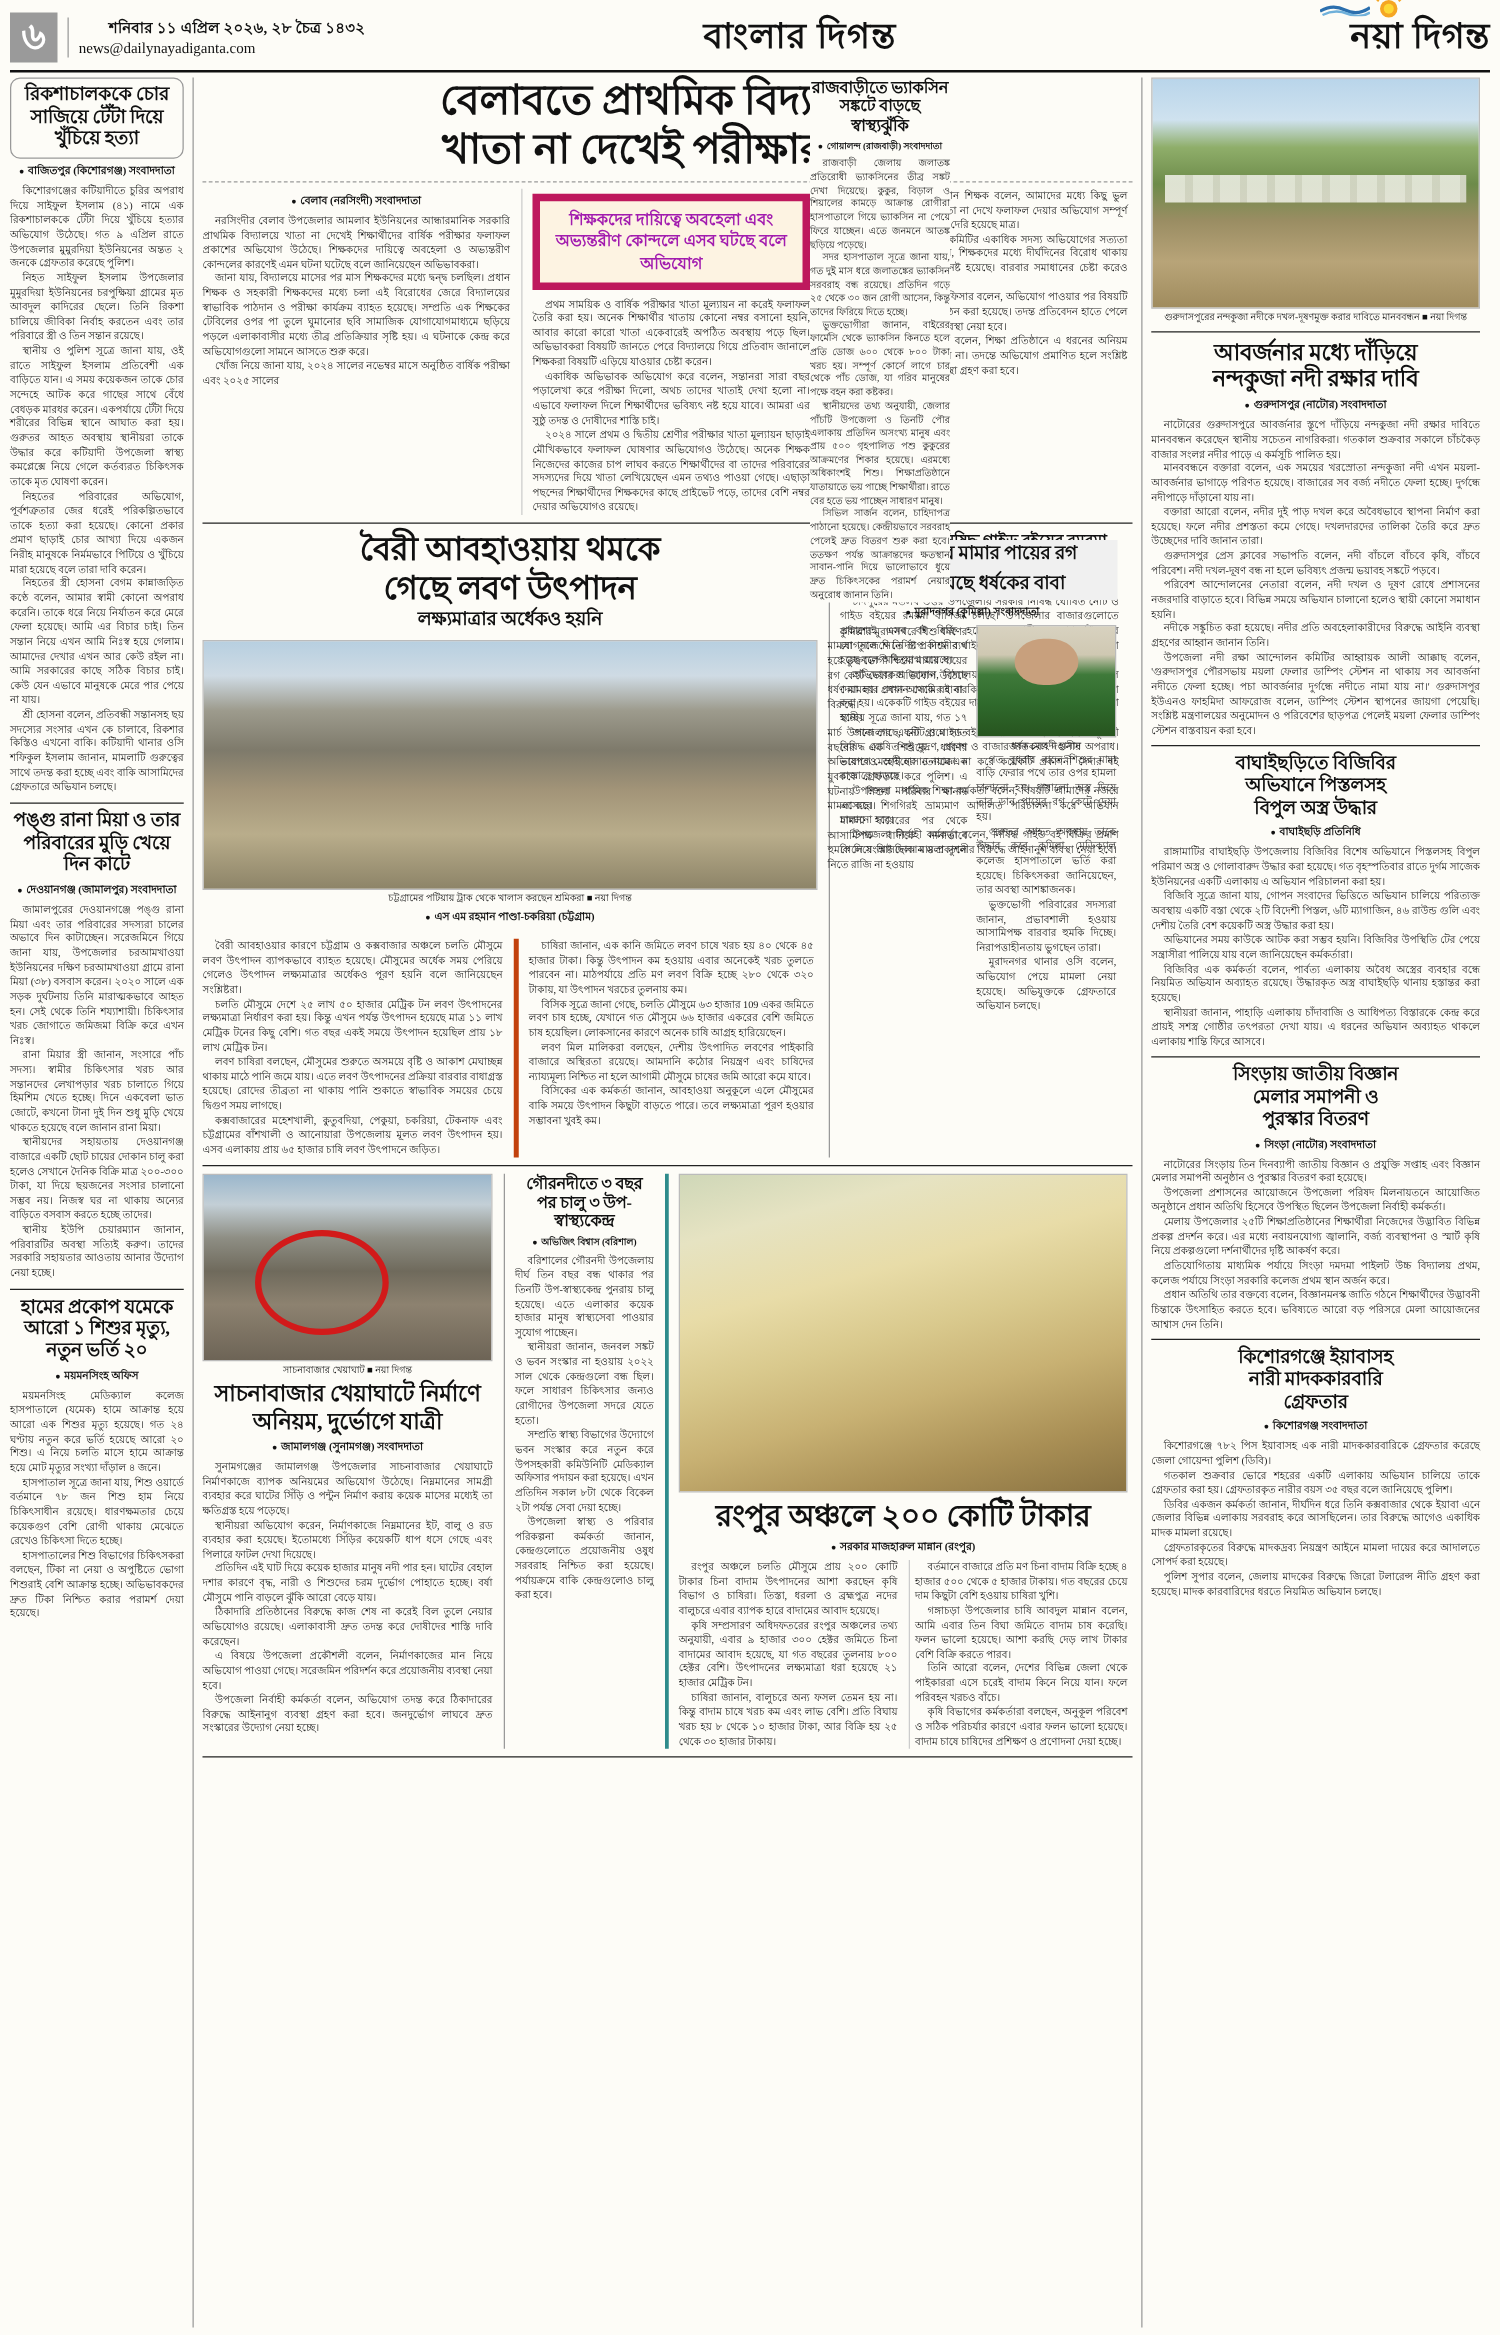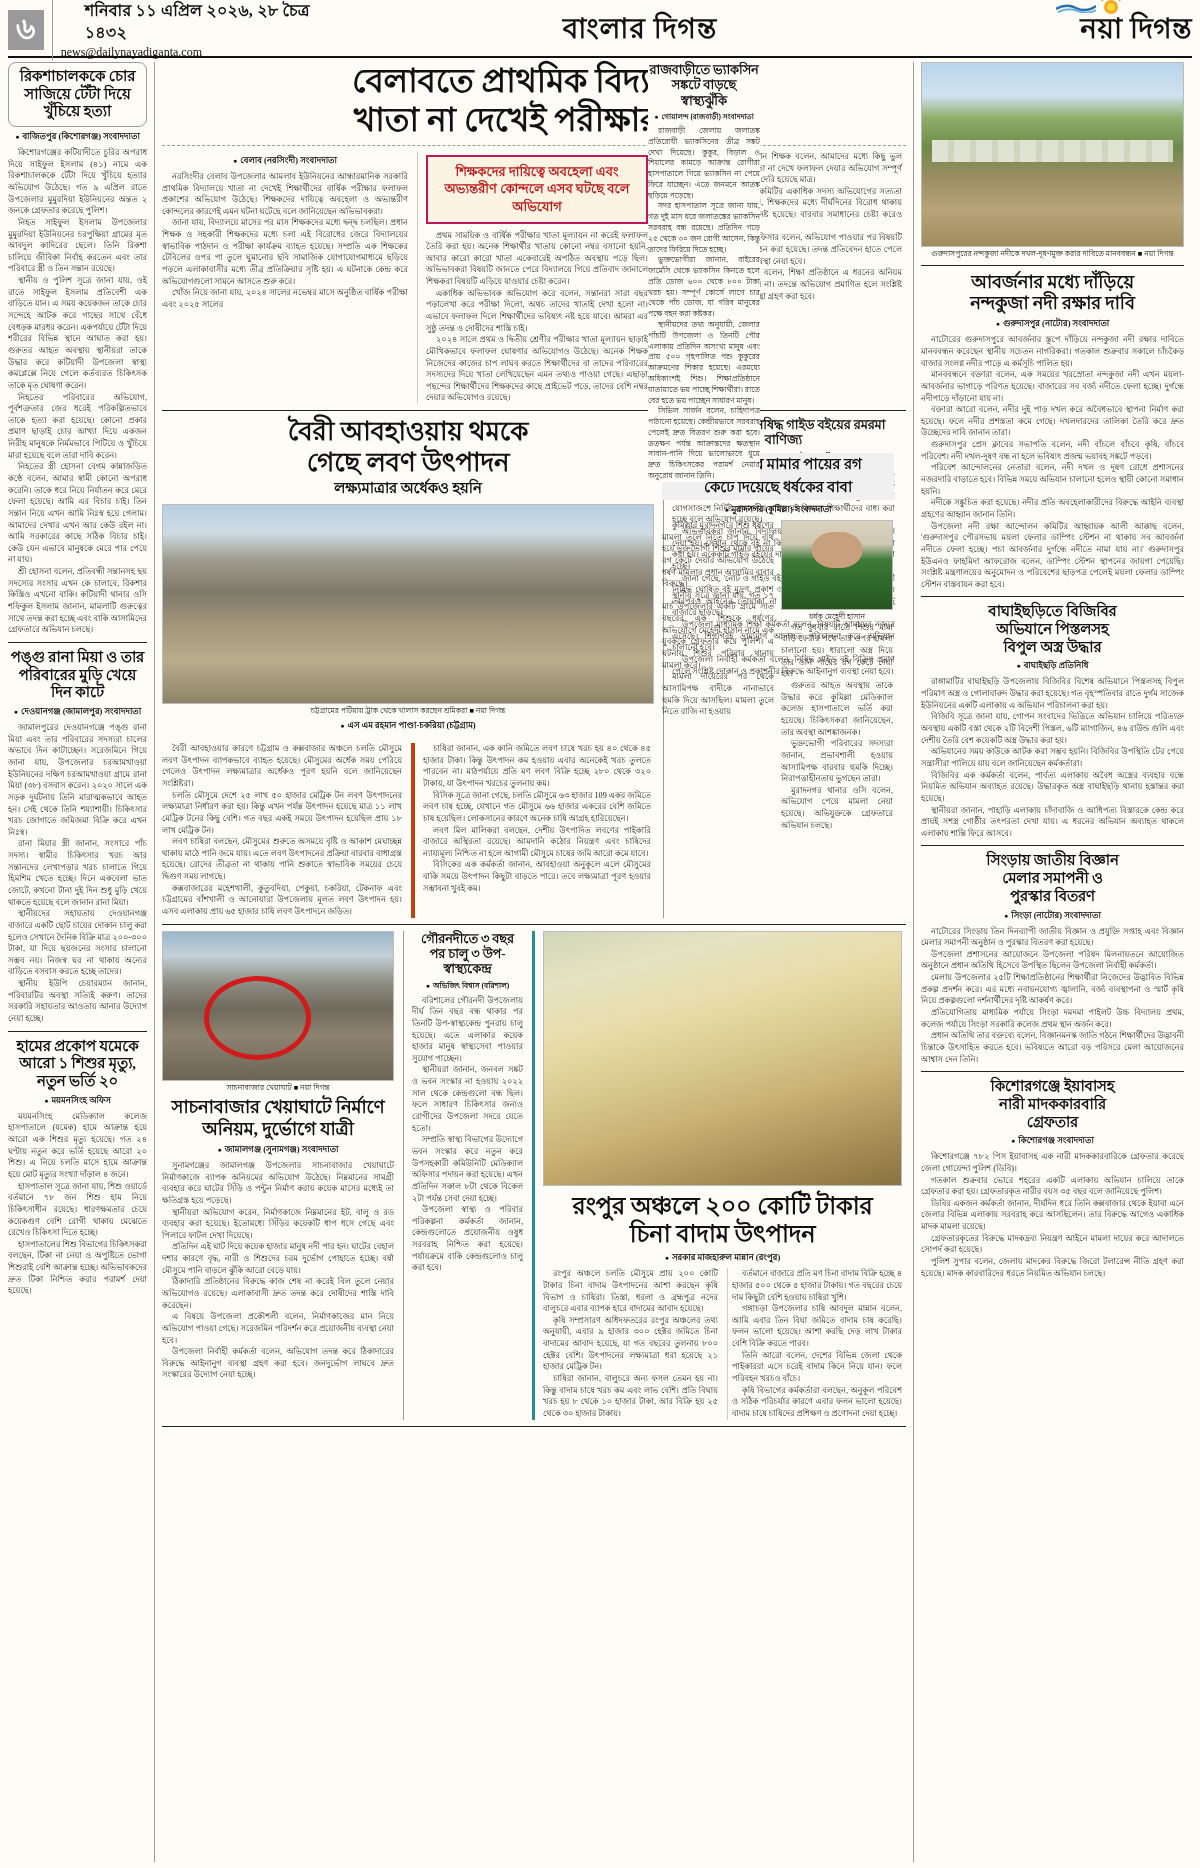--- a/index.html
+++ b/index.html
@@ -11,21 +11,21 @@
     overflow: hidden;
   }
   .page { position: relative; width: 1200px; height: 1868px; padding: 6px 8px 0 8px; }
 
   
   .masthead { display: flex; align-items: center; height: 52px; border-bottom: 2px solid #111; padding-bottom: 2px; }
   .mh-left { display: flex; align-items: center; gap: 8px; width: 330px; }
   .pagebox { width: 38px; height: 40px; background: #9a9a9a; color: #fff; font-size: 30px;
              display: flex; align-items: center; justify-content: center; font-weight: bold; }
   .mh-date { border-left: 1px solid #999; padding-left: 8px; line-height: 1.35; }
-  .mh-date .d1 { font-size: 16px; font-weight: bold; letter-spacing: .2px; margin-left: 24px; }
+  .mh-date .d1 { font-size: 12px; font-weight: bold; letter-spacing: .2px; margin-left: 24px; }
   .mh-date .d2 { font-size: 12px; }
   .mh-center { flex: 1; text-align: center; font-size: 28px; font-weight: bold; letter-spacing: 1px; }
   .mh-right { width: 250px; text-align: right; position: relative; }
   .mh-logo { font-size: 28px; font-weight: bold; letter-spacing: .5px; display: inline-block; position: relative; }
   .sunicon { position: absolute; top: -14px; right: 68px; width: 26px; height: 26px; }
   .waveicon { position: absolute; top: -6px; right: 96px; width: 40px; height: 12px; }
   .hl { font-weight: bold; text-align: center; line-height: 1.18; letter-spacing: -0.2px; }
   .byline { font-size: 8.5px; font-weight: bold; text-align: center; margin: 3px 0 3px 0; }
   .byline::before { content: "\25CF"; font-size: 7px; margin-right: 3px; }
   p.body { font-size: 8.2px; line-height: 1.42; text-align: justify; text-indent: 10px;
@@ -42,22 +42,22 @@
   .box { border: 1px solid #999; border-radius: 8px; padding: 5px 6px; }
   .hl-xl { font-size: 33px; }
   .hl-lg { font-size: 26px; }
   .hl-md { font-size: 18px; }
   .hl-sm { font-size: 15px; }
   .hl-xs { font-size: 13px; }
 
   .sep { border-top: 1px solid #222; margin: 6px 0; }
   .sepd { border-top: 1px dashed #999; margin: 5px 0; }
 
-  .pullbox { border: 2px solid #be185d; background: #fdf3e2; padding: 6px 7px; margin: 4px 0 6px 0;
-             font-size: 13px; font-weight: bold; text-align: center; line-height: 1.35; color: #b91c1c; }
+  .pullbox { border: 6px solid #be185d; background: #fdf3e2; padding: 6px 7px; margin: 4px 0 6px 0;
+             font-size: 13px; font-weight: bold; text-align: center; line-height: 1.35; color: #a21caf; }
 
   
   .ph-protest { background:
       linear-gradient(180deg,#b9d5ea 0%,#cfe2ef 18%,#8fae6a 30%,#6d8b4a 46%,#9a8d63 62%,#b8a478 80%,#a08c5e 100%); }
   .ph-garbage { background:
       linear-gradient(160deg,#7f8f5c 0%,#a89b63 20%,#d6c07a 38%,#c96b4a 52%,#d8a05c 66%,#8e7a4e 82%,#6f6240 100%); }
   .ph-salt { background:
       linear-gradient(180deg,#b7cfe0 0%,#cfdbe4 14%,#9d9b8d 28%,#7e7a6b 44%,#a29478 60%,#b9ad8b 78%,#8d8468 100%); }
   .ph-bridge { background:
       linear-gradient(180deg,#9bb7cc 0%,#c3cfd6 16%,#8e8e84 34%,#6f6a5c 52%,#8d8270 70%,#6d6456 100%); }
@@ -227,21 +227,20 @@
           <div class="byline" style="font-size:7.5px;">অভিজিৎ বিশ্বাস (বরিশাল)</div>
           <p class="body">বরিশালের গৌরনদী উপজেলায় দীর্ঘ তিন বছর বন্ধ থাকার পর তিনটি উপ-স্বাস্থ্যকেন্দ্র পুনরায় চালু হয়েছে। এতে এলাকার কয়েক হাজার মানুষ স্বাস্থ্যসেবা পাওয়ার সুযোগ পাচ্ছেন।</p>
           <p class="body">স্থানীয়রা জানান, জনবল সঙ্কট ও ভবন সংস্কার না হওয়ায় ২০২২ সাল থেকে কেন্দ্রগুলো বন্ধ ছিল। ফলে সাধারণ চিকিৎসার জন্যও রোগীদের উপজেলা সদরে যেতে হতো।</p>
           <p class="body">সম্প্রতি স্বাস্থ্য বিভাগের উদ্যোগে ভবন সংস্কার করে নতুন করে উপসহকারী কমিউনিটি মেডিক্যাল অফিসার পদায়ন করা হয়েছে। এখন প্রতিদিন সকাল ৮টা থেকে বিকেল ২টা পর্যন্ত সেবা দেয়া হচ্ছে।</p>
           <p class="body">উপজেলা স্বাস্থ্য ও পরিবার পরিকল্পনা কর্মকর্তা জানান, কেন্দ্রগুলোতে প্রয়োজনীয় ওষুধ সরবরাহ নিশ্চিত করা হয়েছে। পর্যায়ক্রমে বাকি কেন্দ্রগুলোও চালু করা হবে।</p>
         </div>
 
         <div style="width:370px; border-left:3px solid #2e8b8b; padding-left:8px;">
           <div class="photo ph-peanut" style="height:255px;"></div>
           <div class="hl hl-lg" style="margin-top:6px; font-size:24px;">রংপুর অঞ্চলে ২০০ কোটি টাকার</div>
-          <div class="hl hl-lg" style="font-size:24px;">চিনা বাদাম উৎপাদন</div>
           <div class="byline">সরকার মাজহারুল মান্নান (রংপুর)</div>
           <div style="display:flex; gap:9px;">
             <div style="width:176px;">
               <p class="body">রংপুর অঞ্চলে চলতি মৌসুমে প্রায় ২০০ কোটি টাকার চিনা বাদাম উৎপাদনের আশা করছেন কৃষি বিভাগ ও চাষিরা। তিস্তা, ধরলা ও ব্রহ্মপুত্র নদের বালুচরে এবার ব্যাপক হারে বাদামের আবাদ হয়েছে।</p>
               <p class="body">কৃষি সম্প্রসারণ অধিদফতরের রংপুর অঞ্চলের তথ্য অনুযায়ী, এবার ৯ হাজার ৩০০ হেক্টর জমিতে চিনা বাদামের আবাদ হয়েছে, যা গত বছরের তুলনায় ৮০০ হেক্টর বেশি। উৎপাদনের লক্ষ্যমাত্রা ধরা হয়েছে ২১ হাজার মেট্রিক টন।</p>
               <p class="body">চাষিরা জানান, বালুচরে অন্য ফসল তেমন হয় না। কিন্তু বাদাম চাষে খরচ কম এবং লাভ বেশি। প্রতি বিঘায় খরচ হয় ৮ থেকে ১০ হাজার টাকা, আর বিক্রি হয় ২৫ থেকে ৩০ হাজার টাকায়।</p>
             </div>
             <div style="width:176px; border-left:1px solid #ccc; padding-left:4px;">
               <p class="body">বর্তমানে বাজারে প্রতি মণ চিনা বাদাম বিক্রি হচ্ছে ৪ হাজার ৫০০ থেকে ৫ হাজার টাকায়। গত বছরের চেয়ে দাম কিছুটা বেশি হওয়ায় চাষিরা খুশি।</p>
               <p class="body">গঙ্গাচড়া উপজেলার চাষি আবদুল মান্নান বলেন, আমি এবার তিন বিঘা জমিতে বাদাম চাষ করেছি। ফলন ভালো হয়েছে। আশা করছি দেড় লাখ টাকার বেশি বিক্রি করতে পারব।</p>

